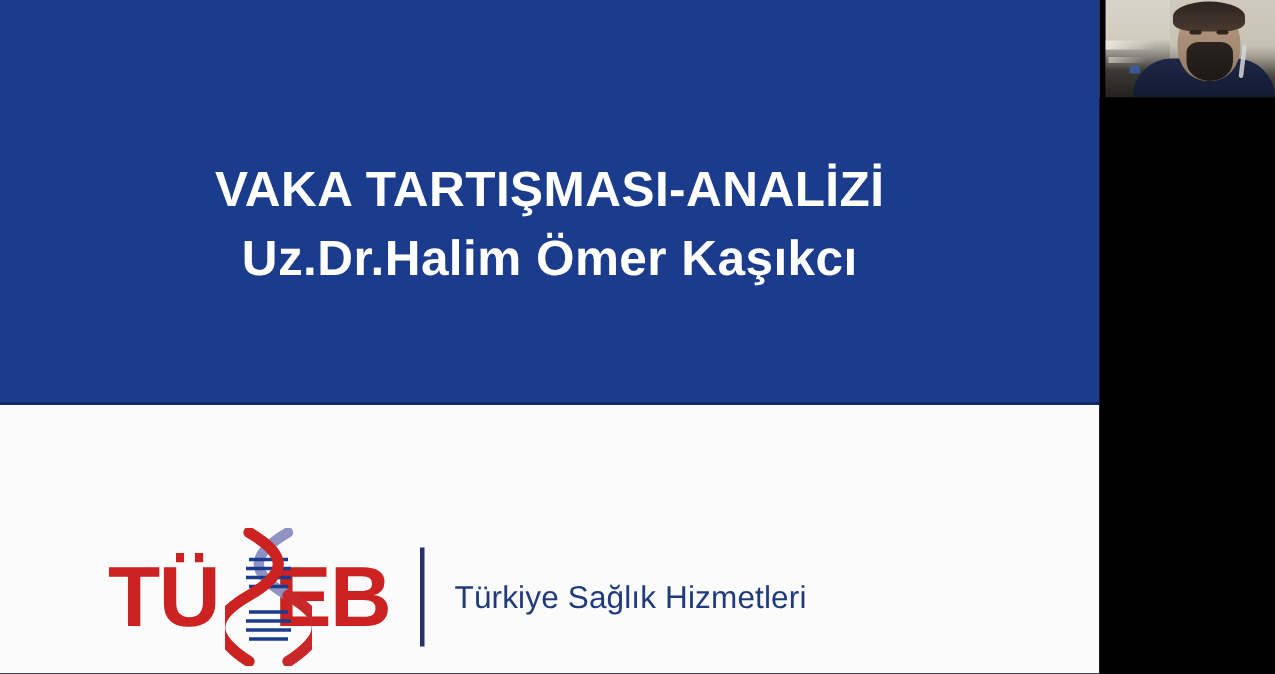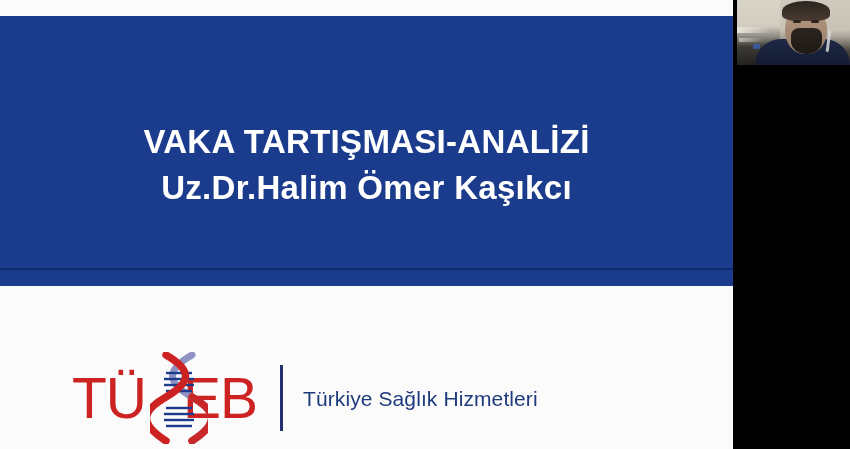--- a/index.html
+++ b/index.html
@@ -35,21 +35,20 @@
     position: absolute;
     left: 0;
     top: 0;
     width: 733px;
     height: 270px;
     background: #1b3c8c;
     display: flex;
     flex-direction: column;
     align-items: center;
     justify-content: center;
-    margin-top: 16px;
   }
   #slide-banner .band-inner {
     width: 100%;
     text-align: center;
     margin-top: 28px;
   }
   .slide-title {
     color: #ffffff;
     font-size: 33px;
     font-weight: bold;
@@ -88,21 +87,21 @@
     position: relative;
     width: 196px;
     height: 92px;
     flex: 0 0 auto;
   }
   #logo-wordmark {
     position: absolute;
     left: 0;
     top: 17px;
     font-size: 57px;
-    font-weight: normal;
+    font-weight: bold;
     color: #cc2222;
     letter-spacing: -1px;
     line-height: 58px;
     font-family: "Liberation Sans", sans-serif;
   }
   #dna-icon {
     position: absolute;
     left: 78px;
     top: 0px;
     width: 58px;

